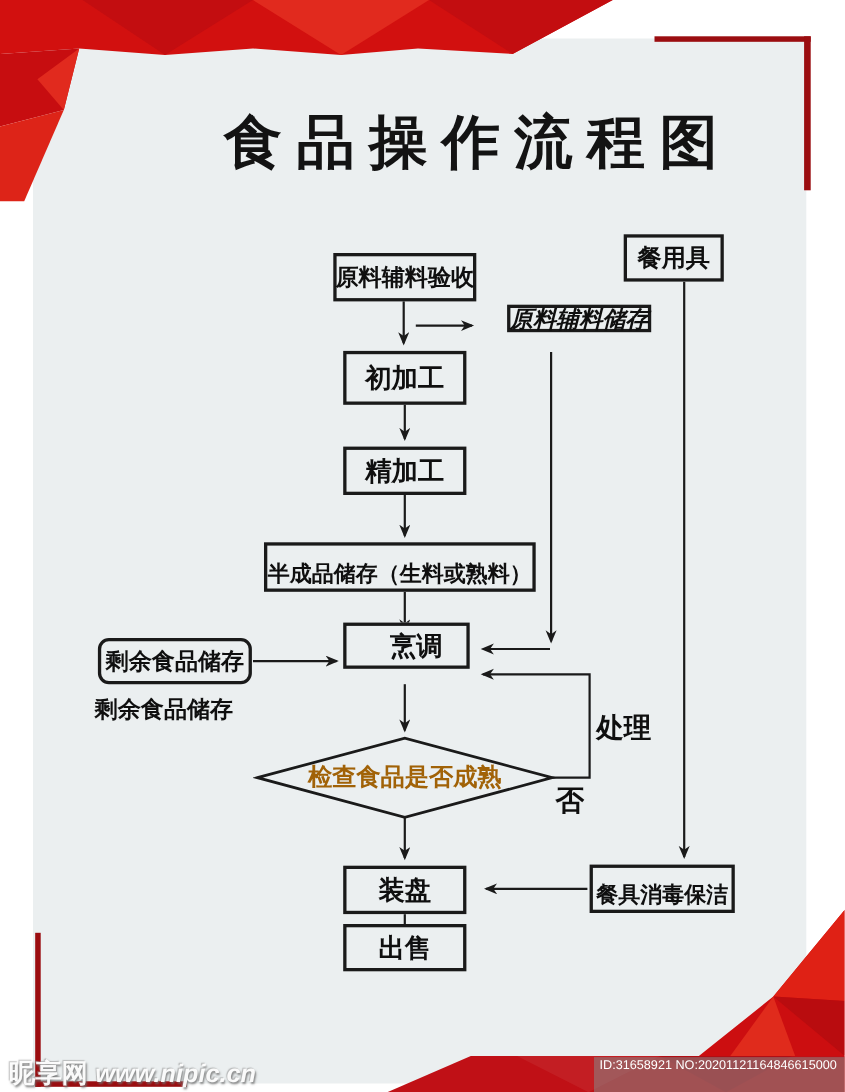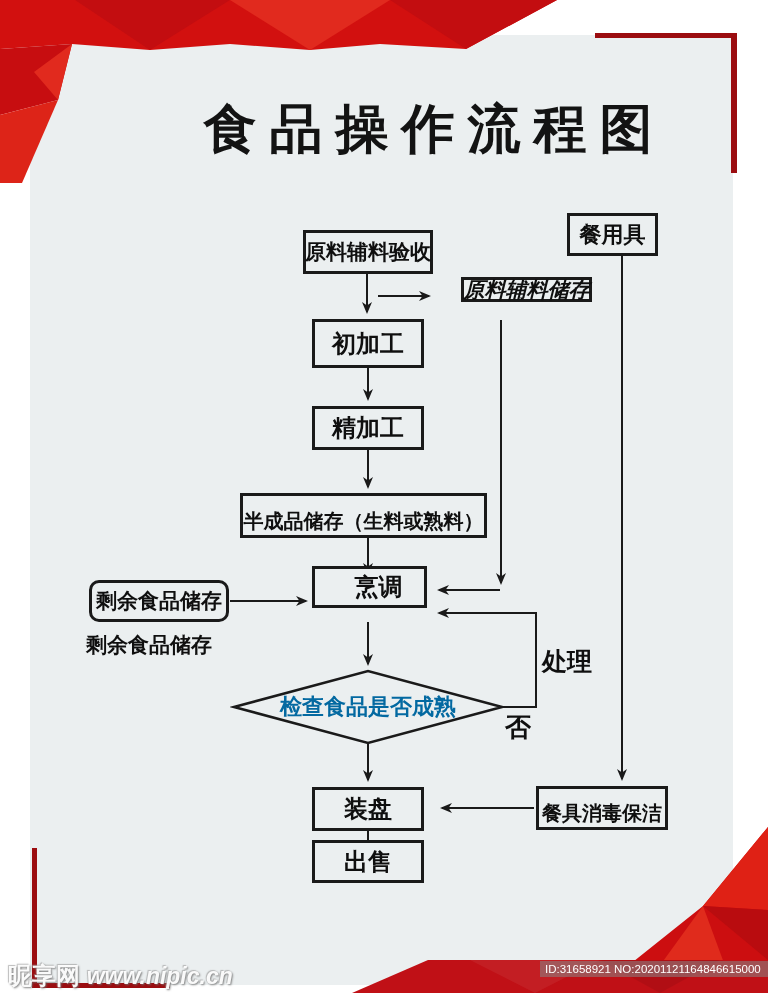--- a/index.html
+++ b/index.html
@@ -21,30 +21,30 @@
     font-weight:bold;color:#0f0f0f;z-index:4;white-space:nowrap;
   }
   .fs20{font-size:20px;align-items:flex-end;} .fs21{font-size:21px;} .fs22{font-size:22px;} .fs24{font-size:24px;}
   .freelabel{
     position:absolute;z-index:4;font-weight:bold;color:#0f0f0f;white-space:nowrap;
   }
   .diamond{position:absolute;left:230px;top:669px;width:276px;height:78px;z-index:4;}
   .diamond svg{position:absolute;left:0;top:0;}
   .diamond .dtext{
     position:absolute;left:0;top:0;width:276px;height:76px;display:flex;align-items:center;justify-content:center;
-    font-size:22px;font-weight:bold;color:#0369a1;white-space:nowrap;
+    font-size:22px;font-weight:bold;color:#a16207;white-space:nowrap;
   }
   .logo{
     position:absolute;left:8px;top:960px;z-index:6;color:rgba(255,255,255,0.95);
     text-shadow:1px 1px 2px rgba(110,110,110,0.85),-1px -1px 1px rgba(150,150,150,0.6);
     font-weight:900;font-size:24px;white-space:nowrap;
   }
   .logo .url{font-style:italic;font-size:23px;}
   .idstrip{
-    position:absolute;left:540px;top:961px;width:228px;height:16px;z-index:6;
+    position:absolute;left:540px;top:961px;width:228px;height:32px;z-index:6;
     background:rgba(135,135,135,0.55);color:#ffffff;font-size:11.5px;line-height:16px;
     padding-left:5px;box-sizing:border-box;white-space:nowrap;
   }
 </style>
 </head>
 <body>
 
 <div class="page">
 
   <div class="panel"></div>

